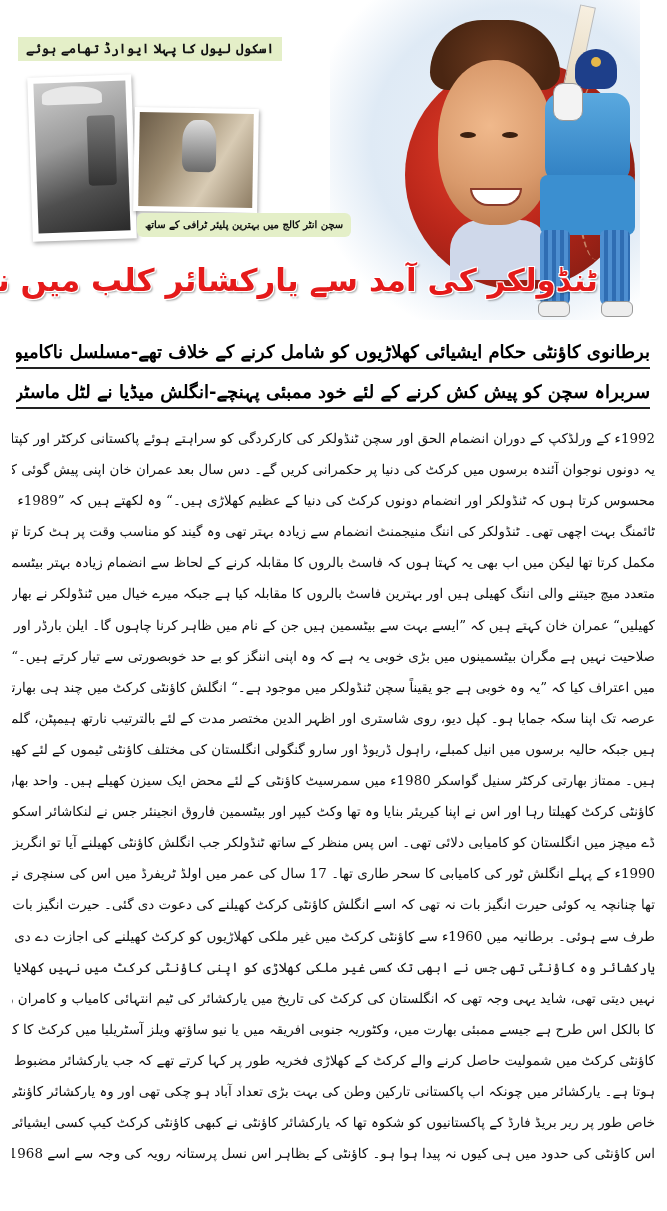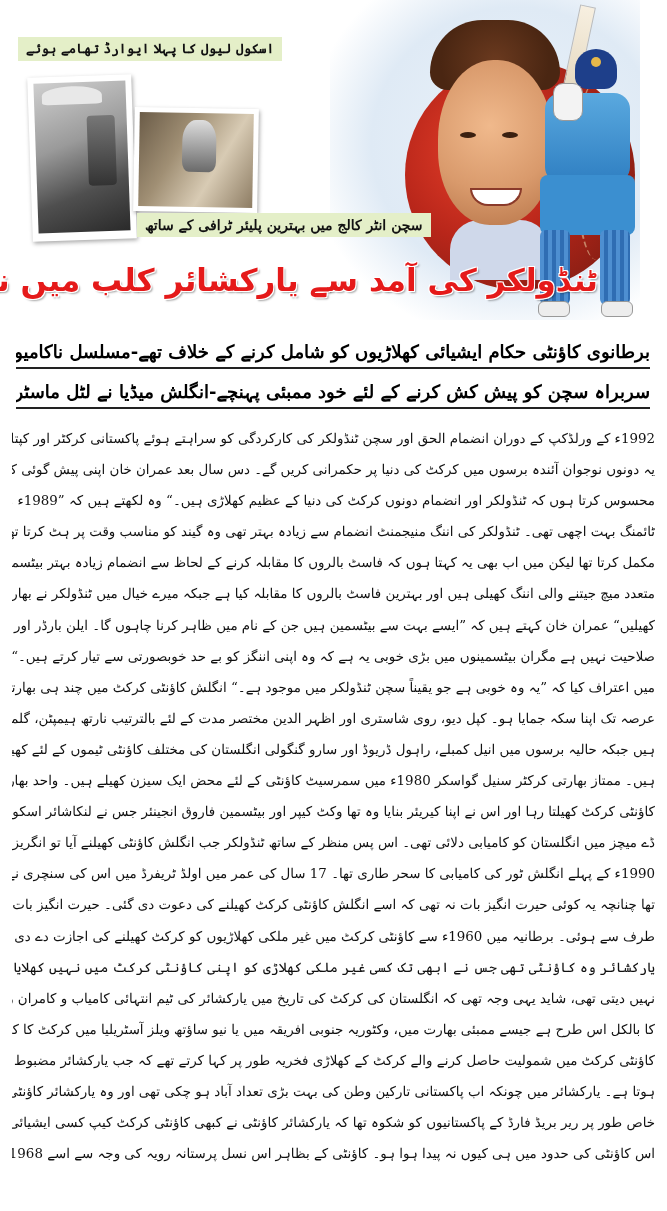--- a/index.html
+++ b/index.html
@@ -49,21 +49,21 @@
   .photo-1 .cap { position: absolute; left: 14px; top: 10px; width: 60px; height: 18px; border-radius: 50% 50% 10% 10%; background: #e8e8e8; }
   .photo-1 .trophy { position: absolute; left: 58px; top: 40px; width: 28px; height: 70px; background: linear-gradient(#777, #333); border-radius: 4px; }
   .photo-2 { left: 134px; top: 108px; width: 124px; height: 104px; transform: rotate(1deg); }
   .photo-2 .img { position: absolute; left: 5px; top: 5px; width: 114px; height: 94px;
     background: linear-gradient(120deg, #6b5c48 0%, #a08f74 35%, #d8cbb4 65%, #8d7c63 100%); }
   .photo-2 .cup { position: absolute; left: 48px; top: 12px; width: 34px; height: 52px; border-radius: 40% 40% 20% 20%; background: linear-gradient(#ddd, #6a6a6a); }
 
   
   .caption { position: absolute; background: #e4efc8; padding: 2px 8px; direction: rtl; font-family: "DejaVu Serif", serif; font-size: 13px; font-weight: bold; color: #111; line-height: 20px; white-space: nowrap; }
   .caption-1 { left: 18px; top: 37px; }
-  .caption-2 { left: 137px; top: 213px; font-size: 14px; }
+  .caption-2 { left: 137px; top: 213px; font-size: 10px; border-radius: 6px; }
 
   
   .headline { position: absolute; left: 8px; top: 250px; width: 590px; height: 62px; direction: rtl; text-align: right;
     font-family: "DejaVu Sans", sans-serif; font-weight: bold; font-size: 31px; line-height: 60px; color: #e51a1a;
     text-shadow: 1px 1px 0 #fff, -1px -1px 0 #fff, 1px -1px 0 #fff, -1px 1px 0 #fff, 2px 2px 2px rgba(0,0,0,.35); white-space: nowrap; letter-spacing: -1px; }
 
   
   .subhead { position: absolute; left: 16px; width: 634px; direction: rtl; text-align: justify; text-align-last: justify;
     font-family: "DejaVu Serif", serif; font-size: 18px; font-weight: bold; line-height: 30px; white-space: nowrap; overflow: hidden;
     border-bottom: 2px solid #222; color: #000; }

